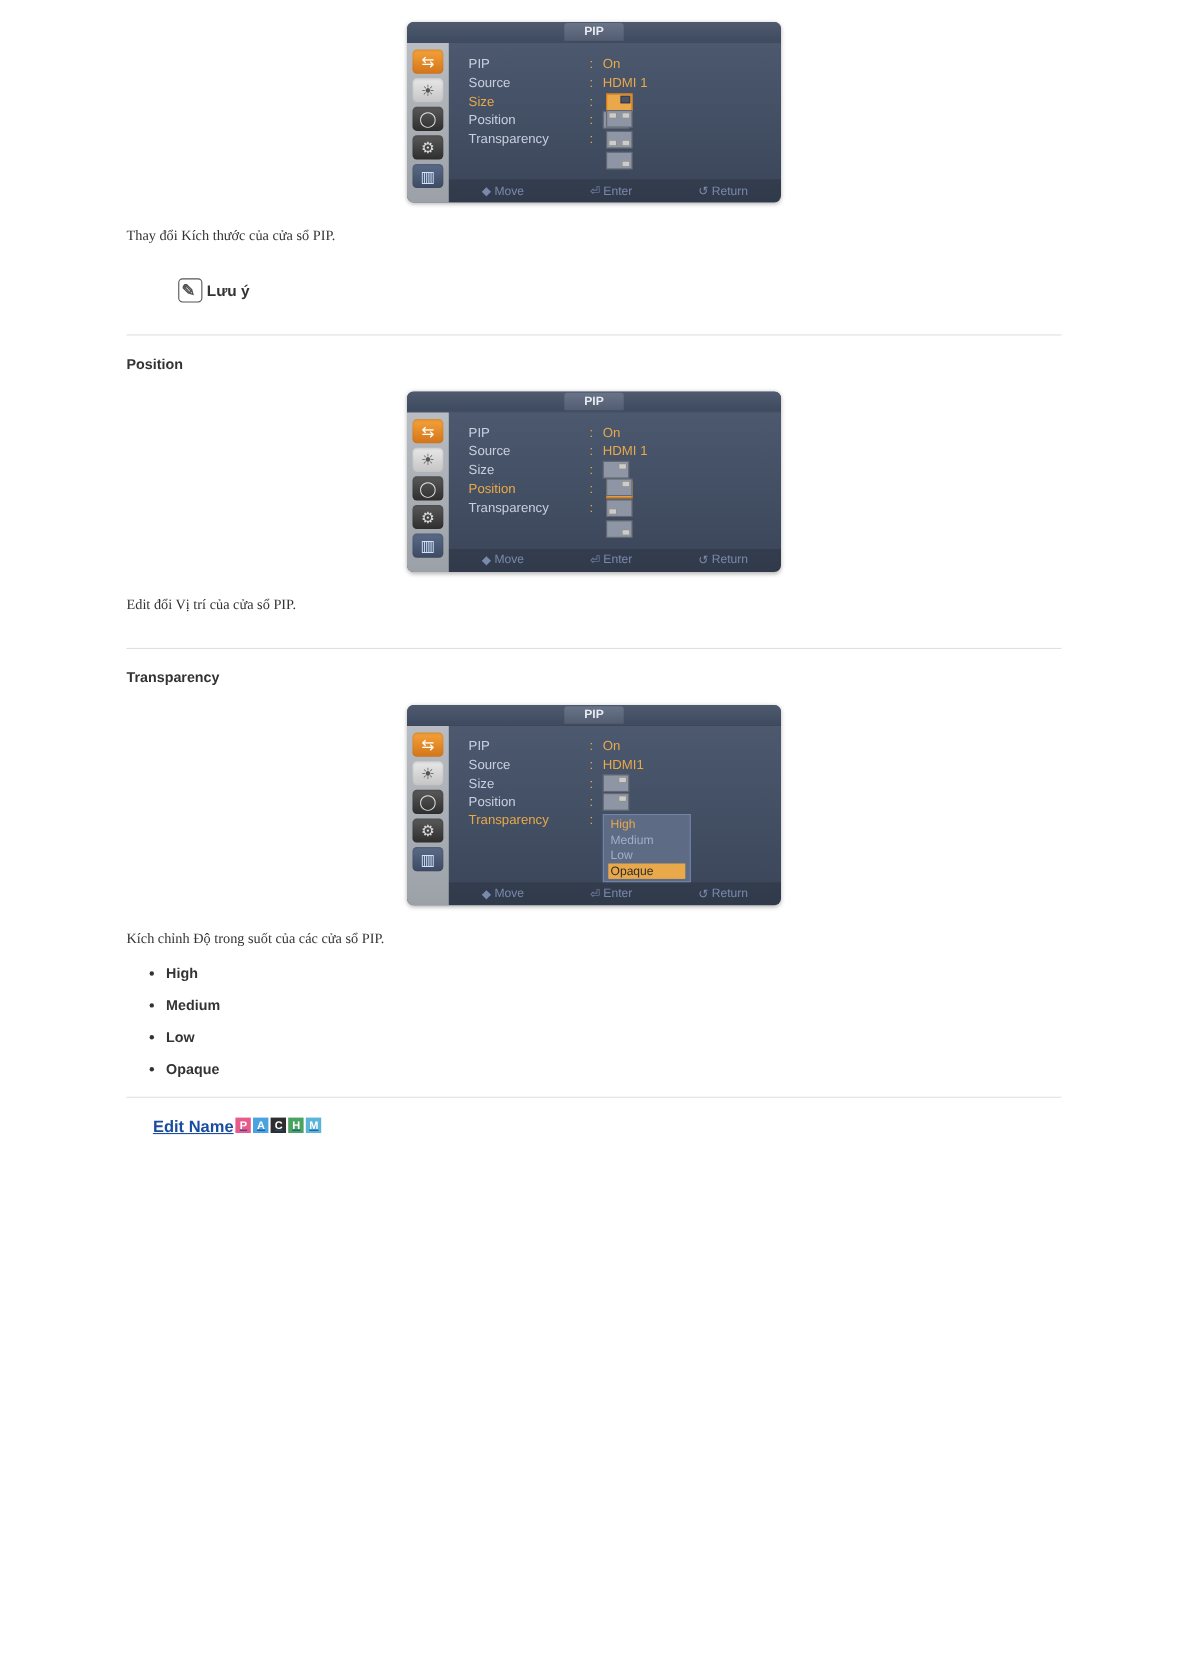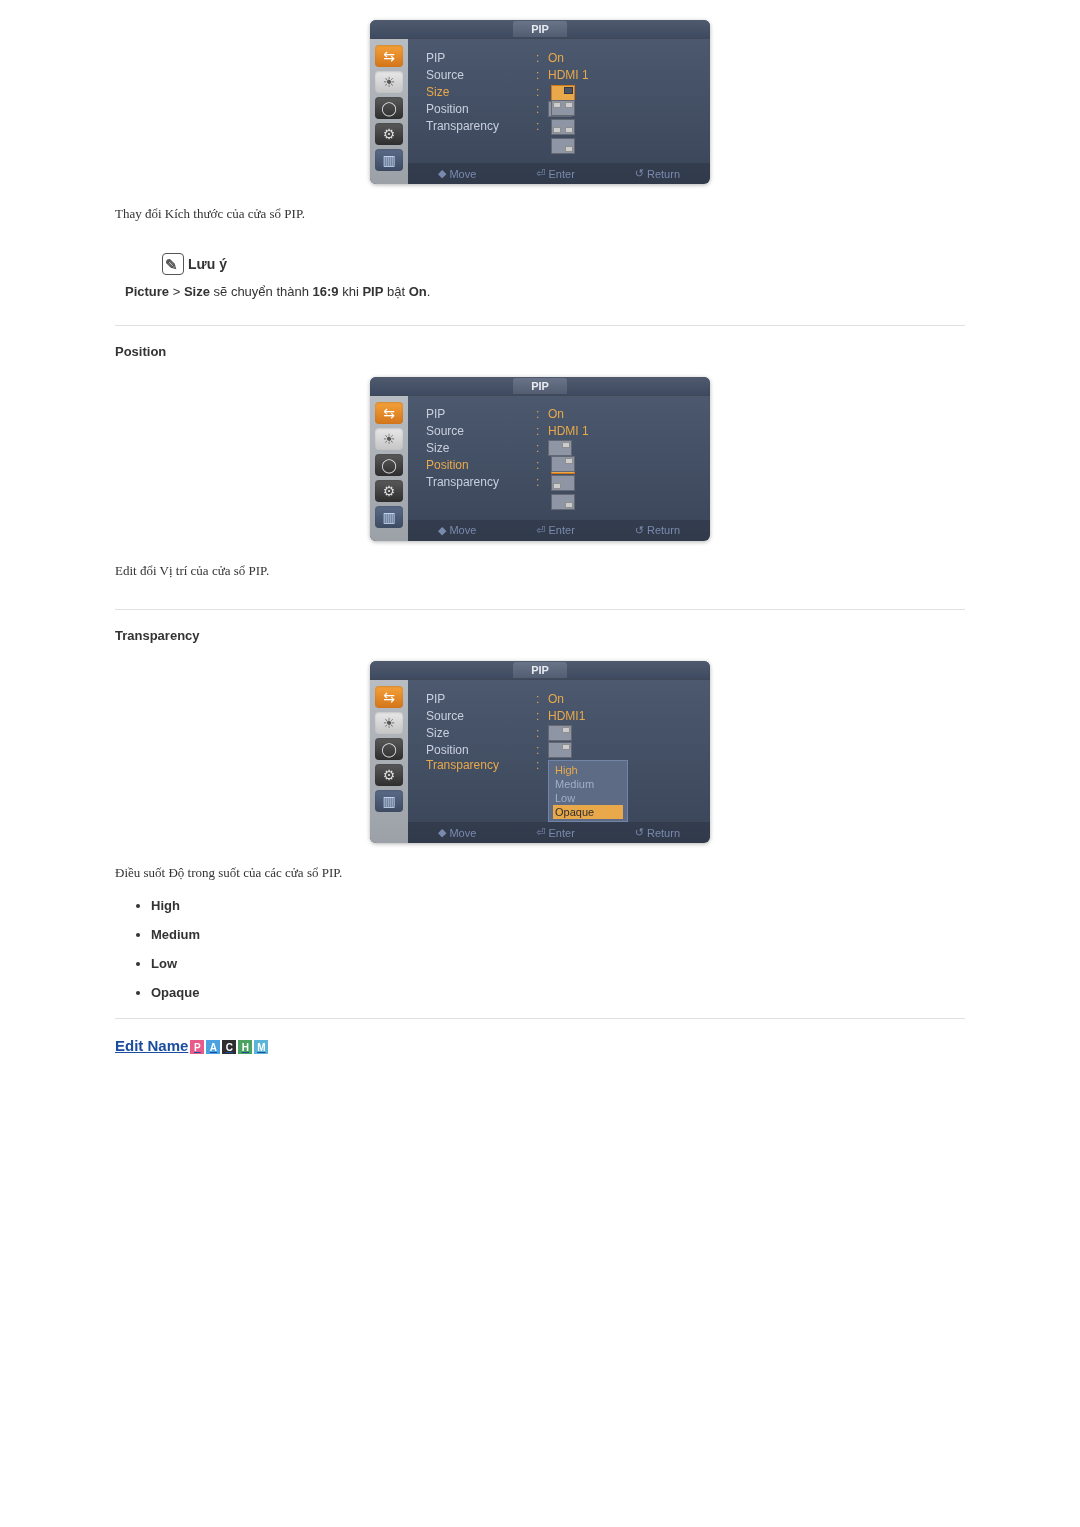--- a/index.html
+++ b/index.html
@@ -154,22 +154,23 @@
   .section-title { font-weight: bold; font-size: 13px; margin: 6px 0 18px 0; }
   ul.optlist { list-style: disc; padding-left: 36px; margin: 14px 0; }
   ul.optlist li { font-weight: bold; margin-bottom: 14px; font-size: 13px; }
 
   .edit-name {
     color: #1a4da0;
     font-weight: bold;
     text-decoration: underline;
     font-size: 15px;
     display: inline-flex;
-    align-items: flex-end;
+    align-items: flex-start;
     gap: 2px;
+    margin-left: 24px;
   }
   .badge {
     display: inline-flex;
     width: 14px; height: 14px;
     align-items: center;
     justify-content: center;
     font-size: 10px;
     font-weight: bold;
     color: #fff;
   }
@@ -260,23 +261,20 @@
   </div>
 </div>
 
 <p class="desc">Thay đổi Kích thước của cửa sổ PIP.</p>
 
 <div class="note-block">
   <div class="note-title">
     <span class="note-icon"></span>
     <span>Lưu ý</span>
   </div>
-  <div>
-    <b>Picture</b><span> &gt; </span><b>Size</b><span> sẽ chuyển thành </span><b>16:9</b><span> khi </span><b>PIP</b><span> bật </span><b>On</b><span>.</span>
-  </div>
 </div>
 
 <hr class="sep">
 
 <div class="section-title">Position</div>
 
 <div class="osd-image">
   <div class="osd-frame">
     <div class="osd-titlebar">
         <span class="osd-tab">PIP</span>
@@ -420,21 +418,21 @@
           <span class="foot-item">
               <span>↺</span>
               <span>Return</span>
             </span>
         </div>
       </div>
     </div>
   </div>
 </div>
 
-<p class="desc" style="margin-bottom:10px;">Điều suốt Độ trong suốt của các cửa sổ PIP.</p>
+<p class="desc" style="margin-bottom:10px;">Kích chỉnh Độ trong suốt của các cửa sổ PIP.</p>
 
 <ul class="optlist">
   <li>High</li>
   <li>Medium</li>
   <li>Low</li>
   <li>Opaque</li>
 </ul>
 
 <hr class="sep">
 

